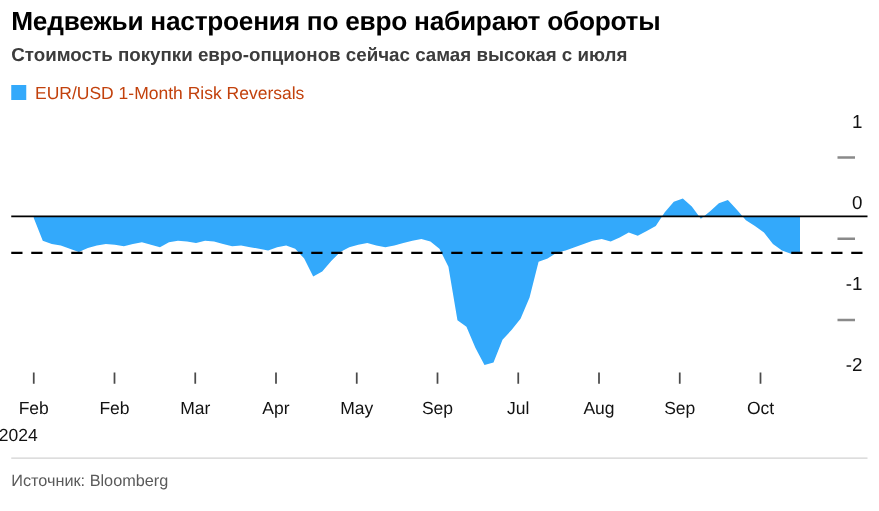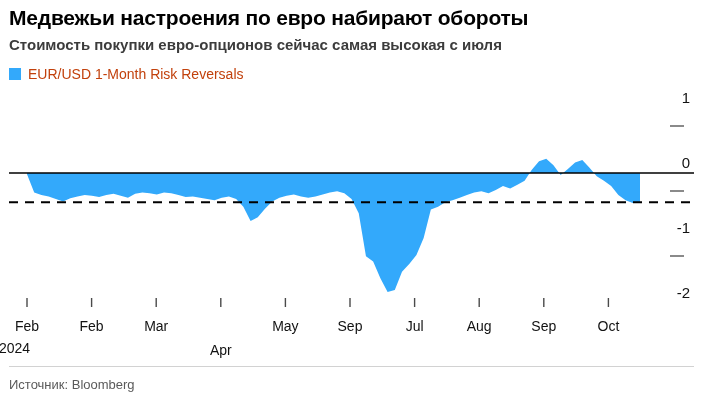--- a/index.html
+++ b/index.html
@@ -149,21 +149,21 @@
   </div>
 
   <div class="y-label" style="left: 664px; top: 89px;">1</div>
   <div class="y-label" style="left: 664px; top: 154px;">0</div>
   <div class="y-label" style="left: 664px; top: 219px;">-1</div>
   <div class="y-label" style="left: 664px; top: 284px;">-2</div>
 
   <div class="x-label" style="left: -1px;">Feb</div>
   <div class="x-label" style="left: 63.6px;">Feb</div>
   <div class="x-label" style="left: 128.2px;">Mar</div>
-  <div class="x-label" style="left: 192.8px; margin-top: 24px;">Apr</div>
+  <div class="x-label" style="left: 192.8px;">Apr</div>
   <div class="x-label" style="left: 257.4px;">May</div>
   <div class="x-label" style="left:322px;">Sep</div>
   <div class="x-label" style="left: 386.6px;">Jul</div>
   <div class="x-label" style="left: 451.2px; text-align: center;">Aug</div>
   <div class="x-label" style="left: 515.8px;">Sep</div>
   <div class="x-label" style="left: 580.4px;">Oct</div>
   <div class="x-year" style="left: -1px;">2024</div>
 
   <div class="footer-rule"></div>
   <div class="source">Источник: Bloomberg</div>

